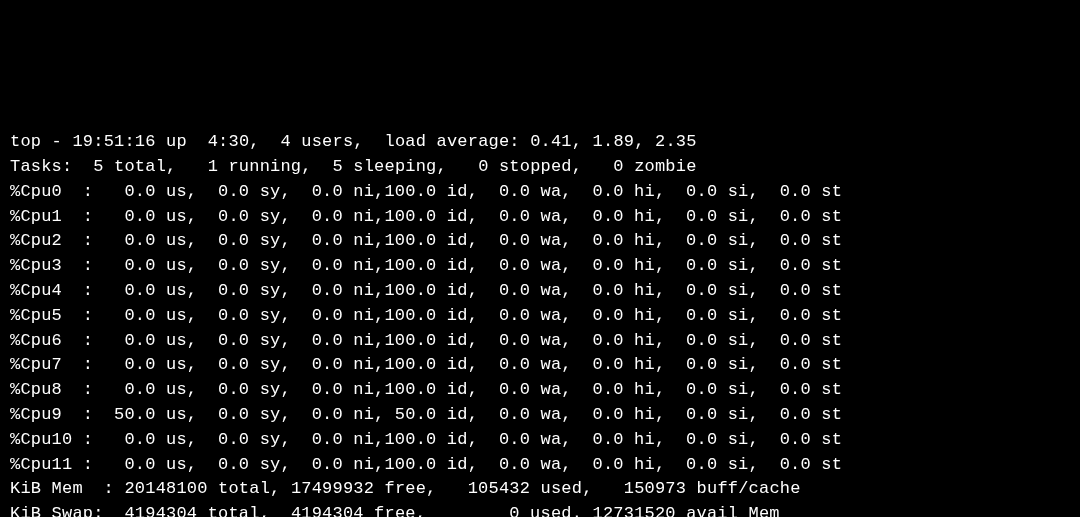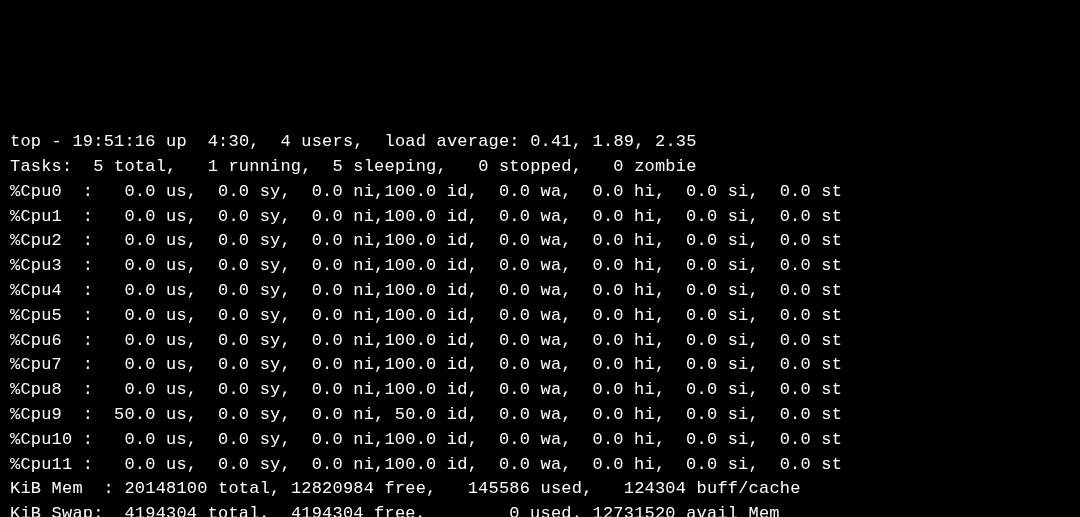--- a/index.html
+++ b/index.html
@@ -28,20 +28,20 @@
 <span>%Cpu2  :   0.0 us,  0.0 sy,  0.0 ni,100.0 id,  0.0 wa,  0.0 hi,  0.0 si,  0.0 st</span>
 <span>%Cpu3  :   0.0 us,  0.0 sy,  0.0 ni,100.0 id,  0.0 wa,  0.0 hi,  0.0 si,  0.0 st</span>
 <span>%Cpu4  :   0.0 us,  0.0 sy,  0.0 ni,100.0 id,  0.0 wa,  0.0 hi,  0.0 si,  0.0 st</span>
 <span>%Cpu5  :   0.0 us,  0.0 sy,  0.0 ni,100.0 id,  0.0 wa,  0.0 hi,  0.0 si,  0.0 st</span>
 <span>%Cpu6  :   0.0 us,  0.0 sy,  0.0 ni,100.0 id,  0.0 wa,  0.0 hi,  0.0 si,  0.0 st</span>
 <span>%Cpu7  :   0.0 us,  0.0 sy,  0.0 ni,100.0 id,  0.0 wa,  0.0 hi,  0.0 si,  0.0 st</span>
 <span>%Cpu8  :   0.0 us,  0.0 sy,  0.0 ni,100.0 id,  0.0 wa,  0.0 hi,  0.0 si,  0.0 st</span>
 <span>%Cpu9  :  50.0 us,  0.0 sy,  0.0 ni, 50.0 id,  0.0 wa,  0.0 hi,  0.0 si,  0.0 st</span>
 <span>%Cpu10 :   0.0 us,  0.0 sy,  0.0 ni,100.0 id,  0.0 wa,  0.0 hi,  0.0 si,  0.0 st</span>
 <span>%Cpu11 :   0.0 us,  0.0 sy,  0.0 ni,100.0 id,  0.0 wa,  0.0 hi,  0.0 si,  0.0 st</span>
-<span><span>KiB Mem </span> : <span>20148100</span> total, <span>12820984</span> free,   <span>145586</span> used,   <span>124304</span> buff/cache</span>
+<span><span>KiB Mem </span> : <span>20148100</span> total, <span>17499932</span> free,   <span>105432</span> used,   <span>150973</span> buff/cache</span>
 <span><span>KiB Swap</span>:  <span>4194304</span> total,  <span>4194304</span> free,        <span>0</span> used. <span>12731520</span> avail Mem </span>
 
 
 </div>
 
 
 
 
 </body></html>

